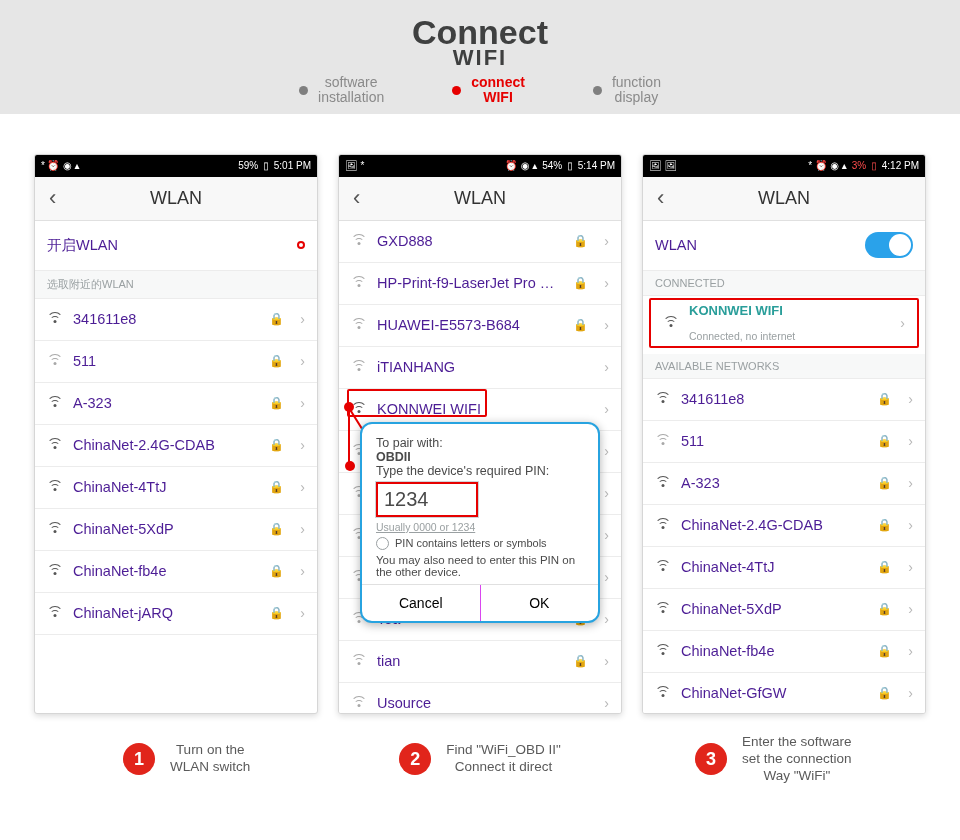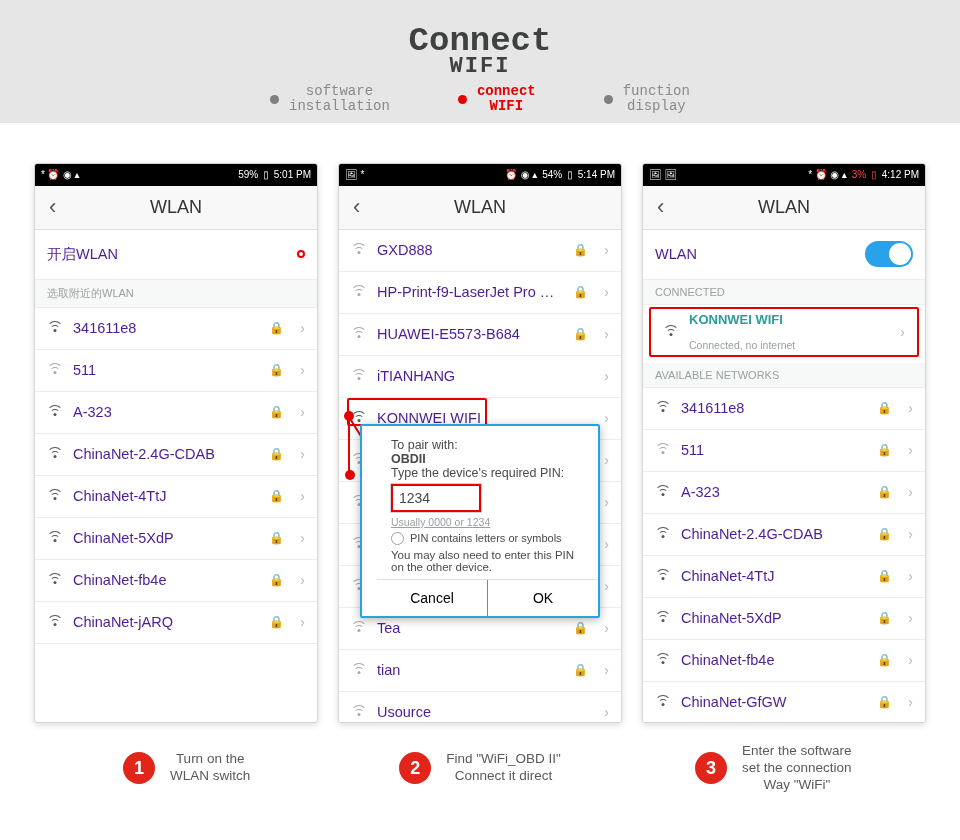--- a/index.html
+++ b/index.html
@@ -17,23 +17,22 @@
     width: 960px;
     height: 840px;
     background: #fff;
     font-family: Arial, Helvetica, sans-serif;
     font-size: 14px;
     color: #333;
     overflow: hidden;
   }
   .header {
     background: var(--bg-gray);
-    padding: 24px 0 8px;
+    padding: 15px 0 8px;
     text-align: center;
-    font-family: Liberation Mono, monospace;
   }
   .header h1 { margin:0; font-size:34px; line-height:1; color:#3f4040; }
   .header h1 .h1-bold { font-weight:700; }
   .header h1 .h1-sub  { display:block; font-size:22px; font-weight:600; letter-spacing:2px; margin-top:-2px; }
   .crumbs { display:flex; justify-content:center; gap:68px; margin-top:6px; }
   .crumb  { display:flex; align-items:center; gap:10px; color:var(--gray-text); font-size:14px; line-height:1.1; }
   .crumb .dot { width:9px; height:9px; border-radius:50%; background:#7f7f7f; display:inline-block; }
   .crumb.active { color:var(--red); font-weight:bold; }
   .crumb.active .dot { background:var(--red); }
   .crumb span span { display:block; }
@@ -76,26 +75,26 @@
   }
   .arc::before { top:0; width:14px; height:7px; }
   .arc::after  { top:4px; width:8px;  height:4px; }
   .arc span    { top:8px; width:3px;  height:3px; background:currentColor; border:none; border-radius:50%; }
 
   
   .highlight-box { position:absolute; border:2px solid var(--red); border-radius:2px; }
   .red-dot { position:absolute; width:10px; height:10px; background:var(--red); border-radius:50%; }
   .red-line { position:absolute; background:var(--red); height:2px; transform-origin:left center; }
 
-  .dialog { position:absolute; left:50%; transform:translateX(-50%); top:260px; width:240px; background:#fff; border:2px solid var(--blue); border-radius:2px; box-shadow:0 2px 10px rgba(0,0,0,.3); font-size:12.5px; color:#4a4a4a;padding-left:15px; }
+  .dialog { position:absolute; left:50%; transform:translateX(-50%); top:267px; width:240px; background:#fff; border:2px solid var(--blue); border-radius:12px; box-shadow:0 2px 10px rgba(0,0,0,.3); font-size:12.5px; color:#4a4a4a; }
   .dialog .dbody { padding:12px 14px 6px; }
   .dialog .dfoot { display:flex; border-top:1px solid #e0e0e0; }
   .dialog .dfoot .btn { flex:1; text-align:center; padding:10px 0; font-size:14px; color:#000000; }
   .dialog .dfoot .btn + .btn { border-left:1px solid #d946ef; }
-  .dialog .pin  { border:2px solid var(--red); padding:4px 6px; width:90px; margin:4px 0 4px; font-size:14px; outline:1px solid #cfd4d8; }
+  .dialog .pin  { border:2px solid var(--red); padding:4px 6px; width:102px; margin:4px 0 4px; font-size:20px; outline:1px solid #cfd4d8; }
   .dialog .hint { font-size:10.5px; color:#9aa0a2;text-decoration:underline; }
   .dialog .chk  { display:flex; align-items:center; gap:6px; font-size:11px; margin:4px 0 4px; }
   .dialog .circ { width:13px; height:13px; border:1.5px solid #9aa0a2; border-radius:50%; }
 
   .conn-name { color:var(--teal-net); font-weight:600; }
   .red-frame { border:2px solid var(--red); border-radius:2px; }
 </style>
 </head>
 <body>
 

